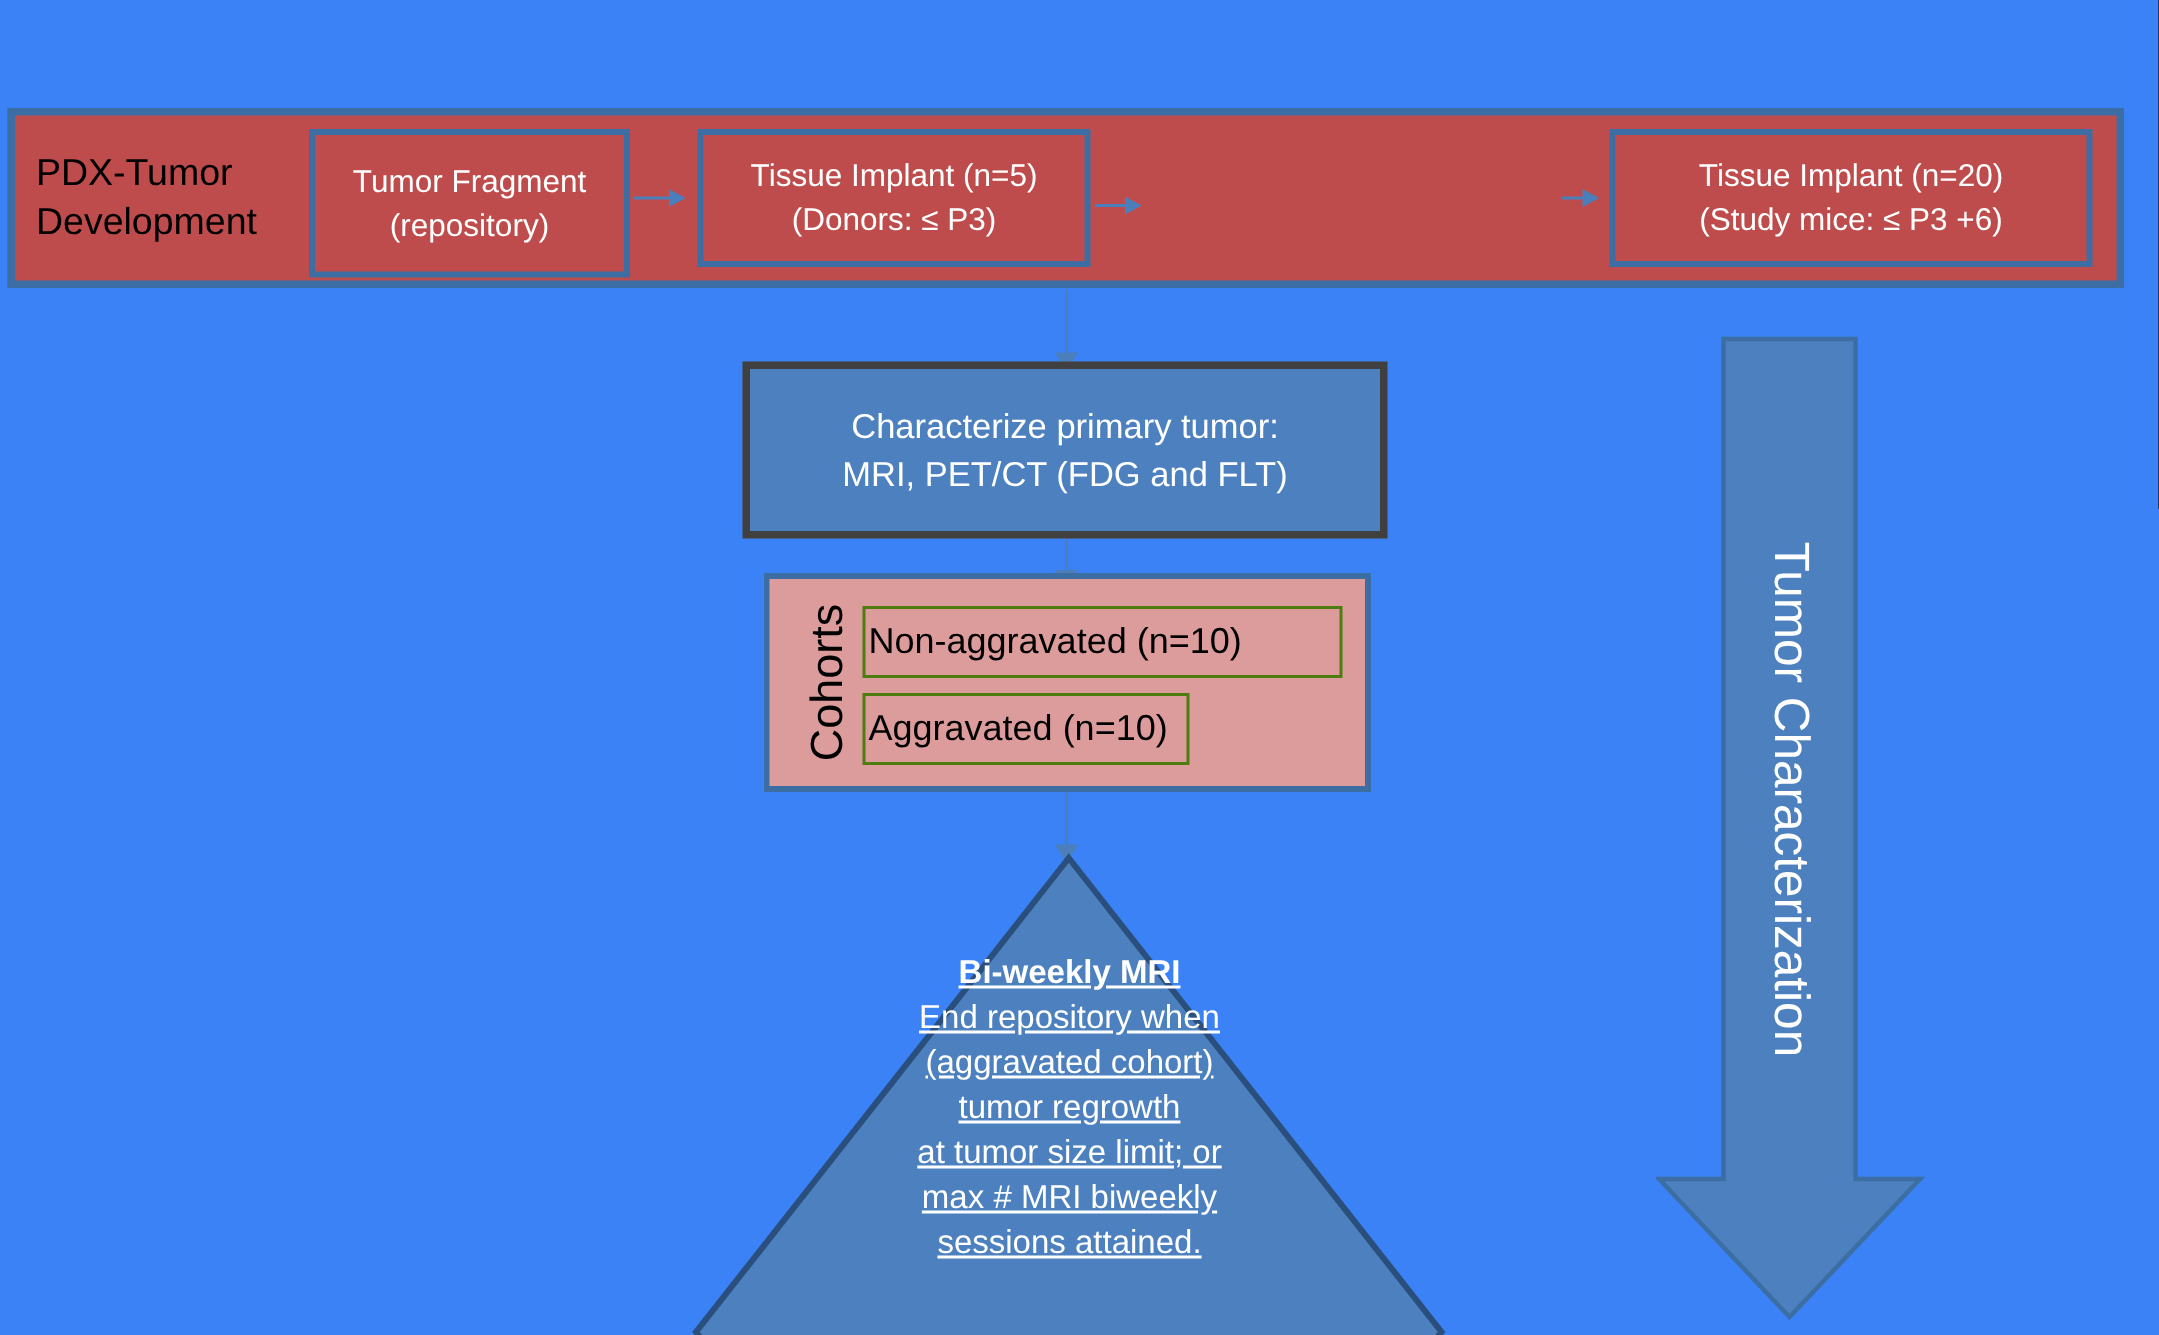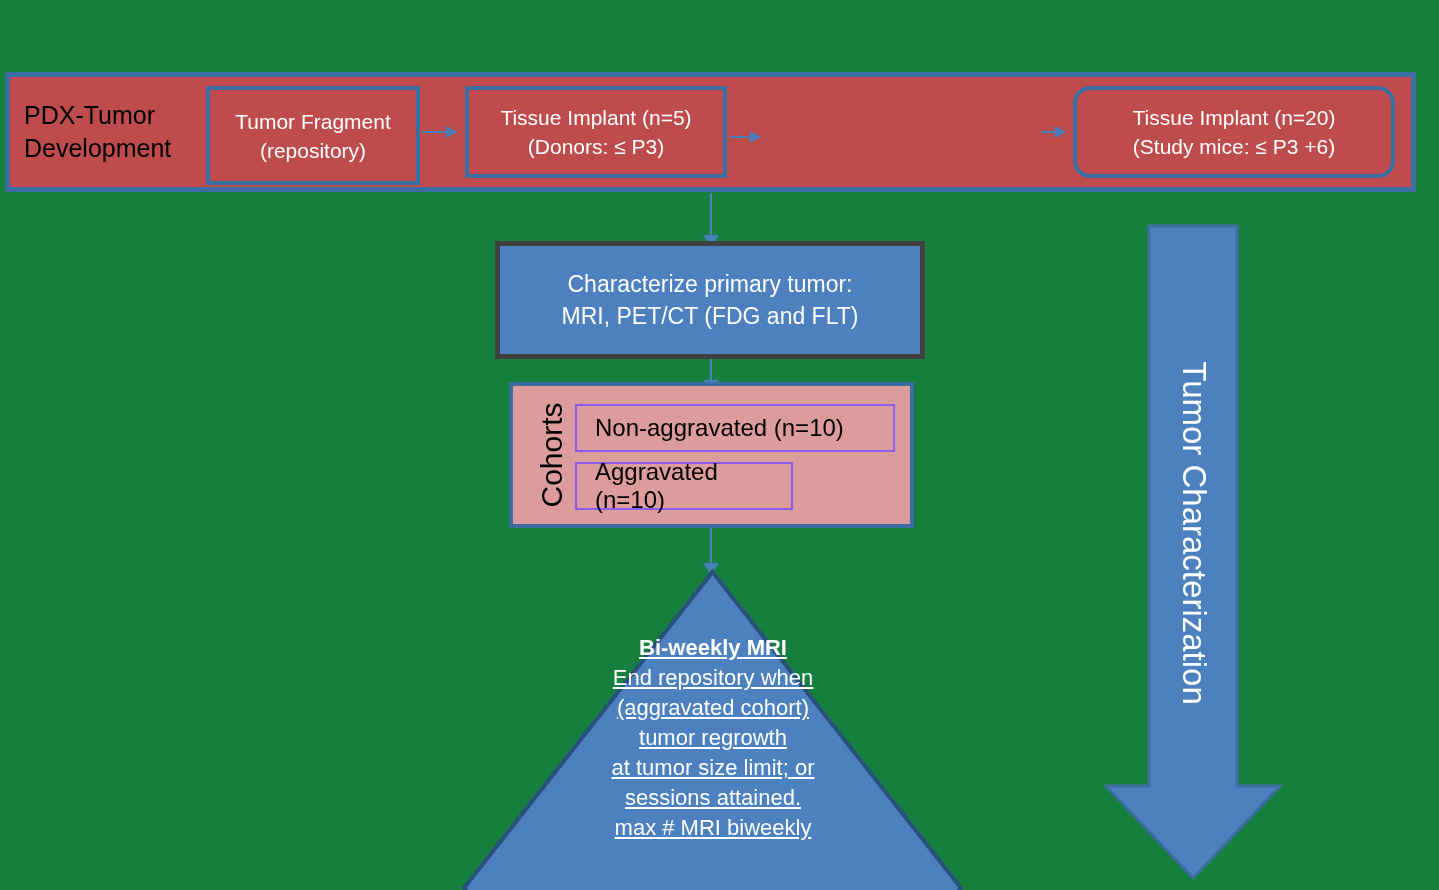--- a/index.html
+++ b/index.html
@@ -7,21 +7,21 @@
     padding: 0;
     background: #000000;
   }
   body {
     font-family: "Liberation Sans", sans-serif;
   }
   #canvas {
     position: relative;
     width: 1439px;
     height: 890px;
-    background: #15803d;
+    background: #3b82f6;
     overflow: hidden;
   }
 
   
   .banner {
     position: absolute;
     left: 5px;
     top: 72px;
     width: 1411px;
     height: 120px;
@@ -53,21 +53,21 @@
     text-align: center;
     font-size: 21px;
     line-height: 29px;
     padding: 2px 6px;
   }
   .pbox sup { font-size: 13px; vertical-align: super; line-height: 0; }
 
   #box-fragment  { left: 206px;  top: 86px;  width: 214px; height: 99px; }
   #box-implant5  { left: 465px;  top: 86px;  width: 262px; height: 92px; }
   #box-excise    { left: 768px;  top: 86px;  width: 270px; height: 99px; }
-  #box-implant20 { left: 1073px; top: 86px;  width: 322px; height: 92px; border-radius: 17px; }
+  #box-implant20 { left: 1073px; top: 86px;  width: 322px; height: 92px; }
 
   
   .harrow {
     position: absolute;
     height: 2px;
     background: #4A7FBC;
   }
   .harrow::after {
     content: "";
     position: absolute;
@@ -137,26 +137,26 @@
     width: 130px;
     transform: rotate(-90deg);
     color: #000000;
     font-size: 30px;
     text-align: center;
     white-space: nowrap;
   }
   .cohort-item {
     position: absolute;
     background: #DC9C9C;
-    border: 2px solid #8b5cf6;
+    border: 2px solid #4d7c0f;
     box-sizing: border-box;
     color: #000000;
     display: flex;
     align-items: center;
-    padding-left: 18px;
+    padding-left: 2px;
     font-size: 24px;
   }
   #cohort-non { left: 62px; top: 18px; width: 320px; height: 48px; }
   #cohort-agg { left: 62px; top: 76px; width: 218px; height: 48px; }
 
   
   #shape-diamond {
     position: absolute;
     left: 460px;
     top: 568px;
@@ -257,22 +257,22 @@
   <div id="shape-diamond">
     <svg width="505" height="640" viewBox="0 0 505 640">
       <polygon points="252.5,4 501,320 252.5,636 4,320" fill="#4C80BE" stroke="#2A4F7C" stroke-width="4"></polygon>
     </svg>
     <div id="diamond-text">
       <div class="hdr">Bi-weekly MRI</div>
       <div>End repository when</div>
       <div>(aggravated cohort)</div>
       <div>tumor regrowth</div>
       <div>at tumor size limit; or</div>
+      <div>max # MRI biweekly</div>
       <div>sessions attained.</div>
-      <div>max # MRI biweekly</div>
     </div>
   </div>
 
   <div id="arrow-characterization">
     <svg width="180" height="658" viewBox="0 0 180 658">
       <polygon points="45,2 133,2 133,562 176,562 89,654 2,562 45,562" fill="#4C80BE" stroke="#3D6EA3" stroke-width="3"></polygon>
     </svg>
     <div id="arrow-characterization-label">Tumor Characterization</div>
   </div>
 

